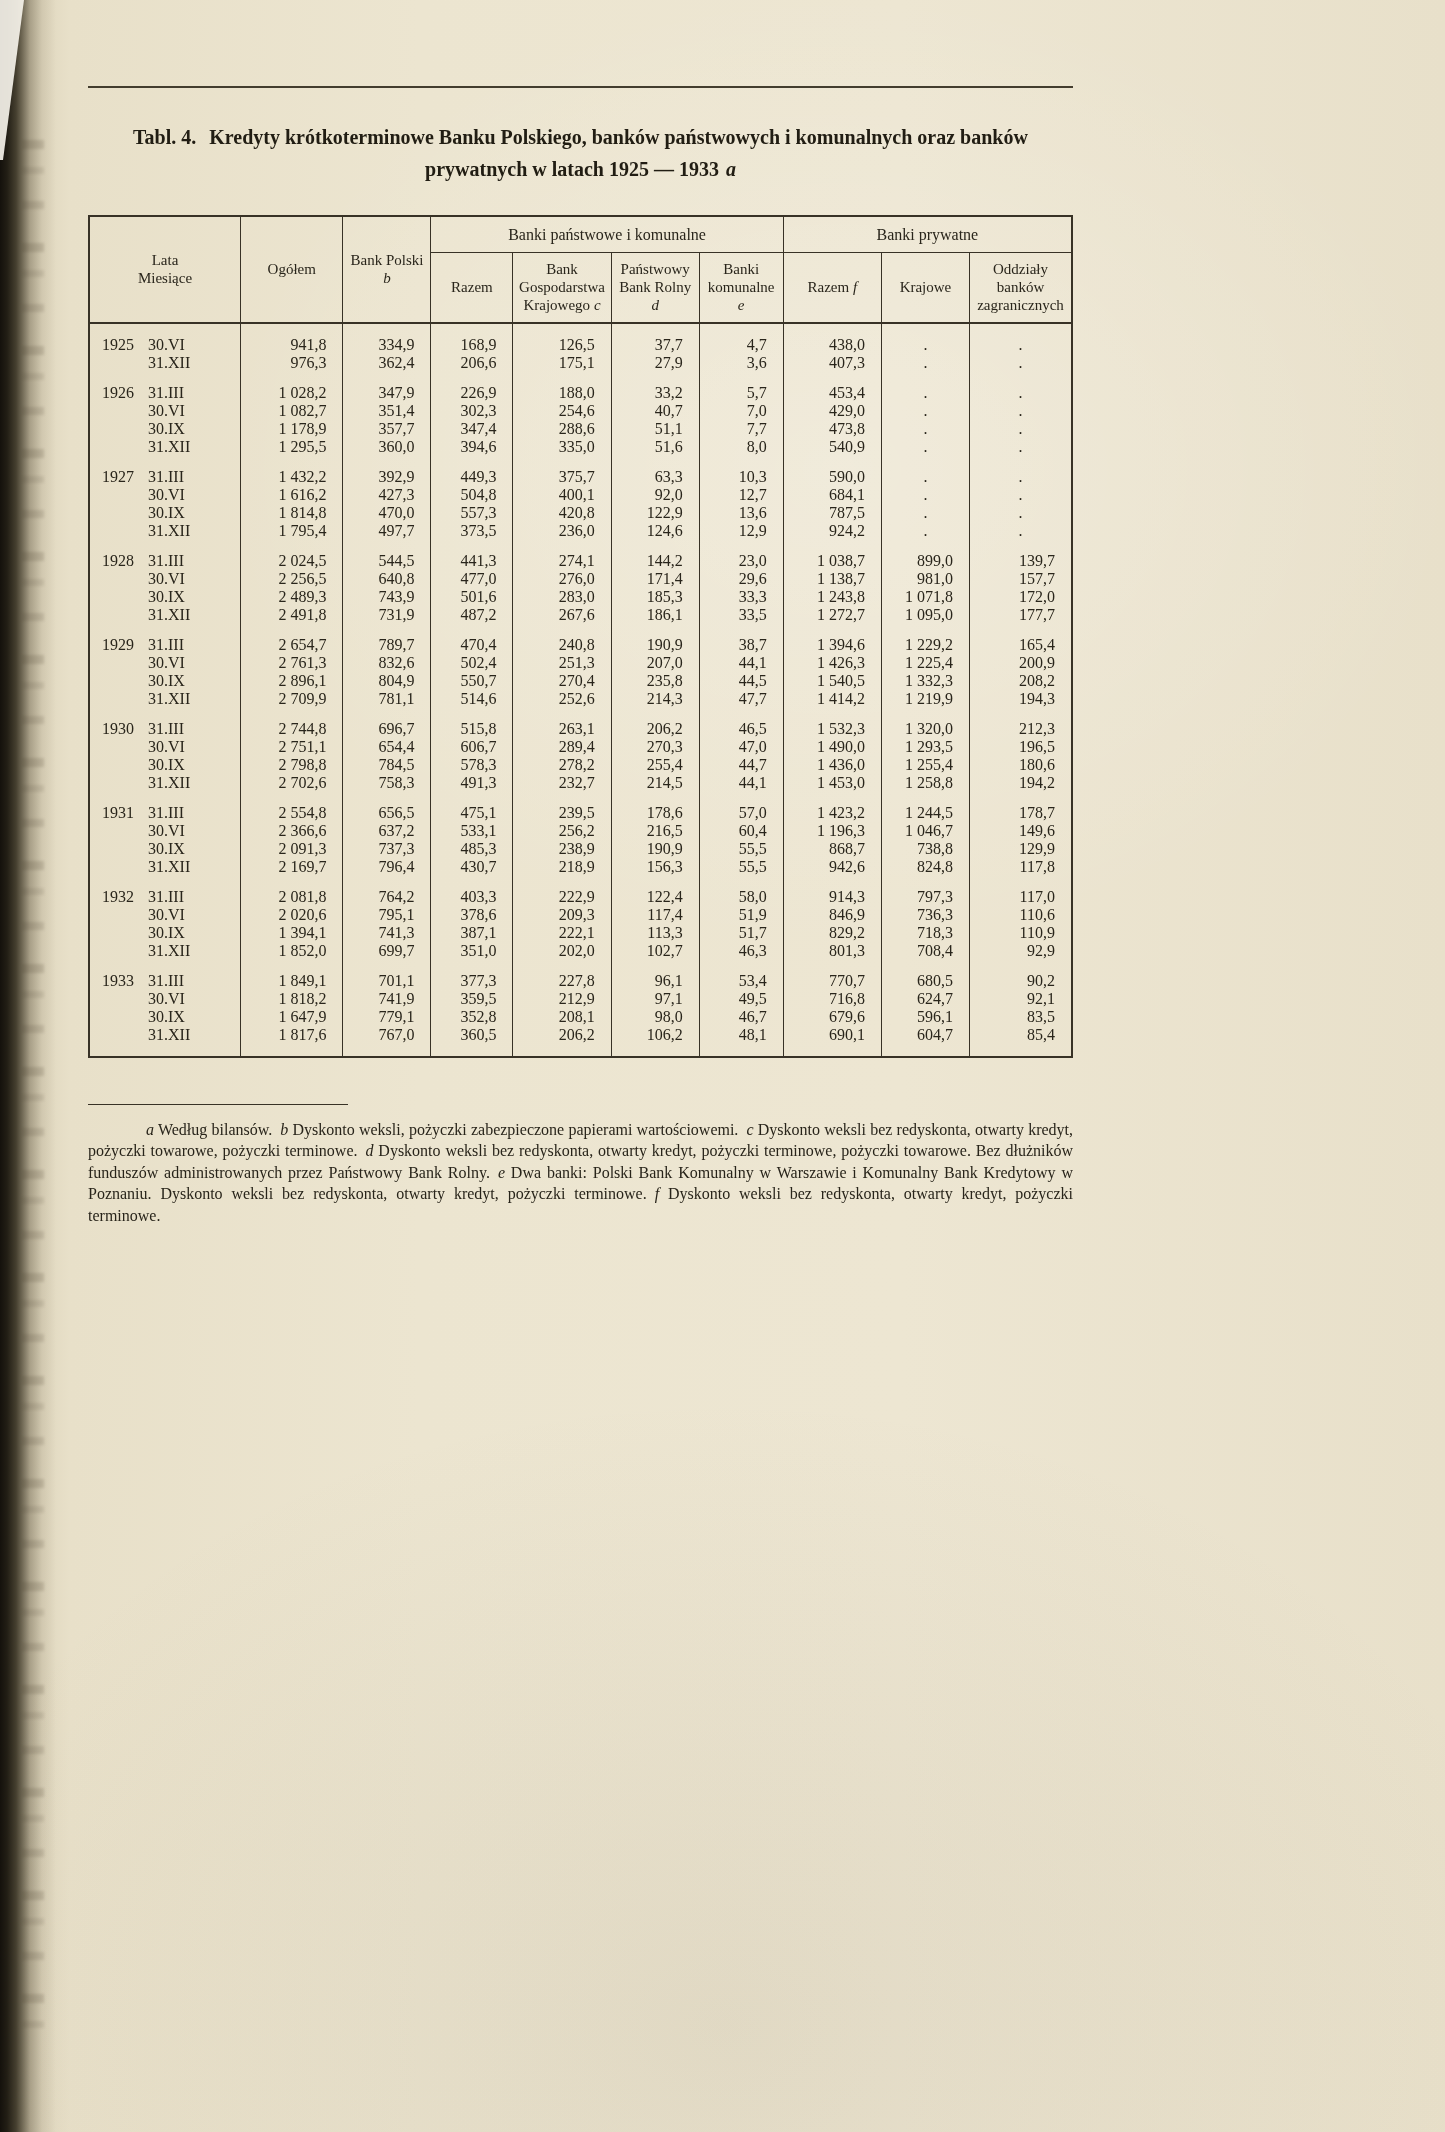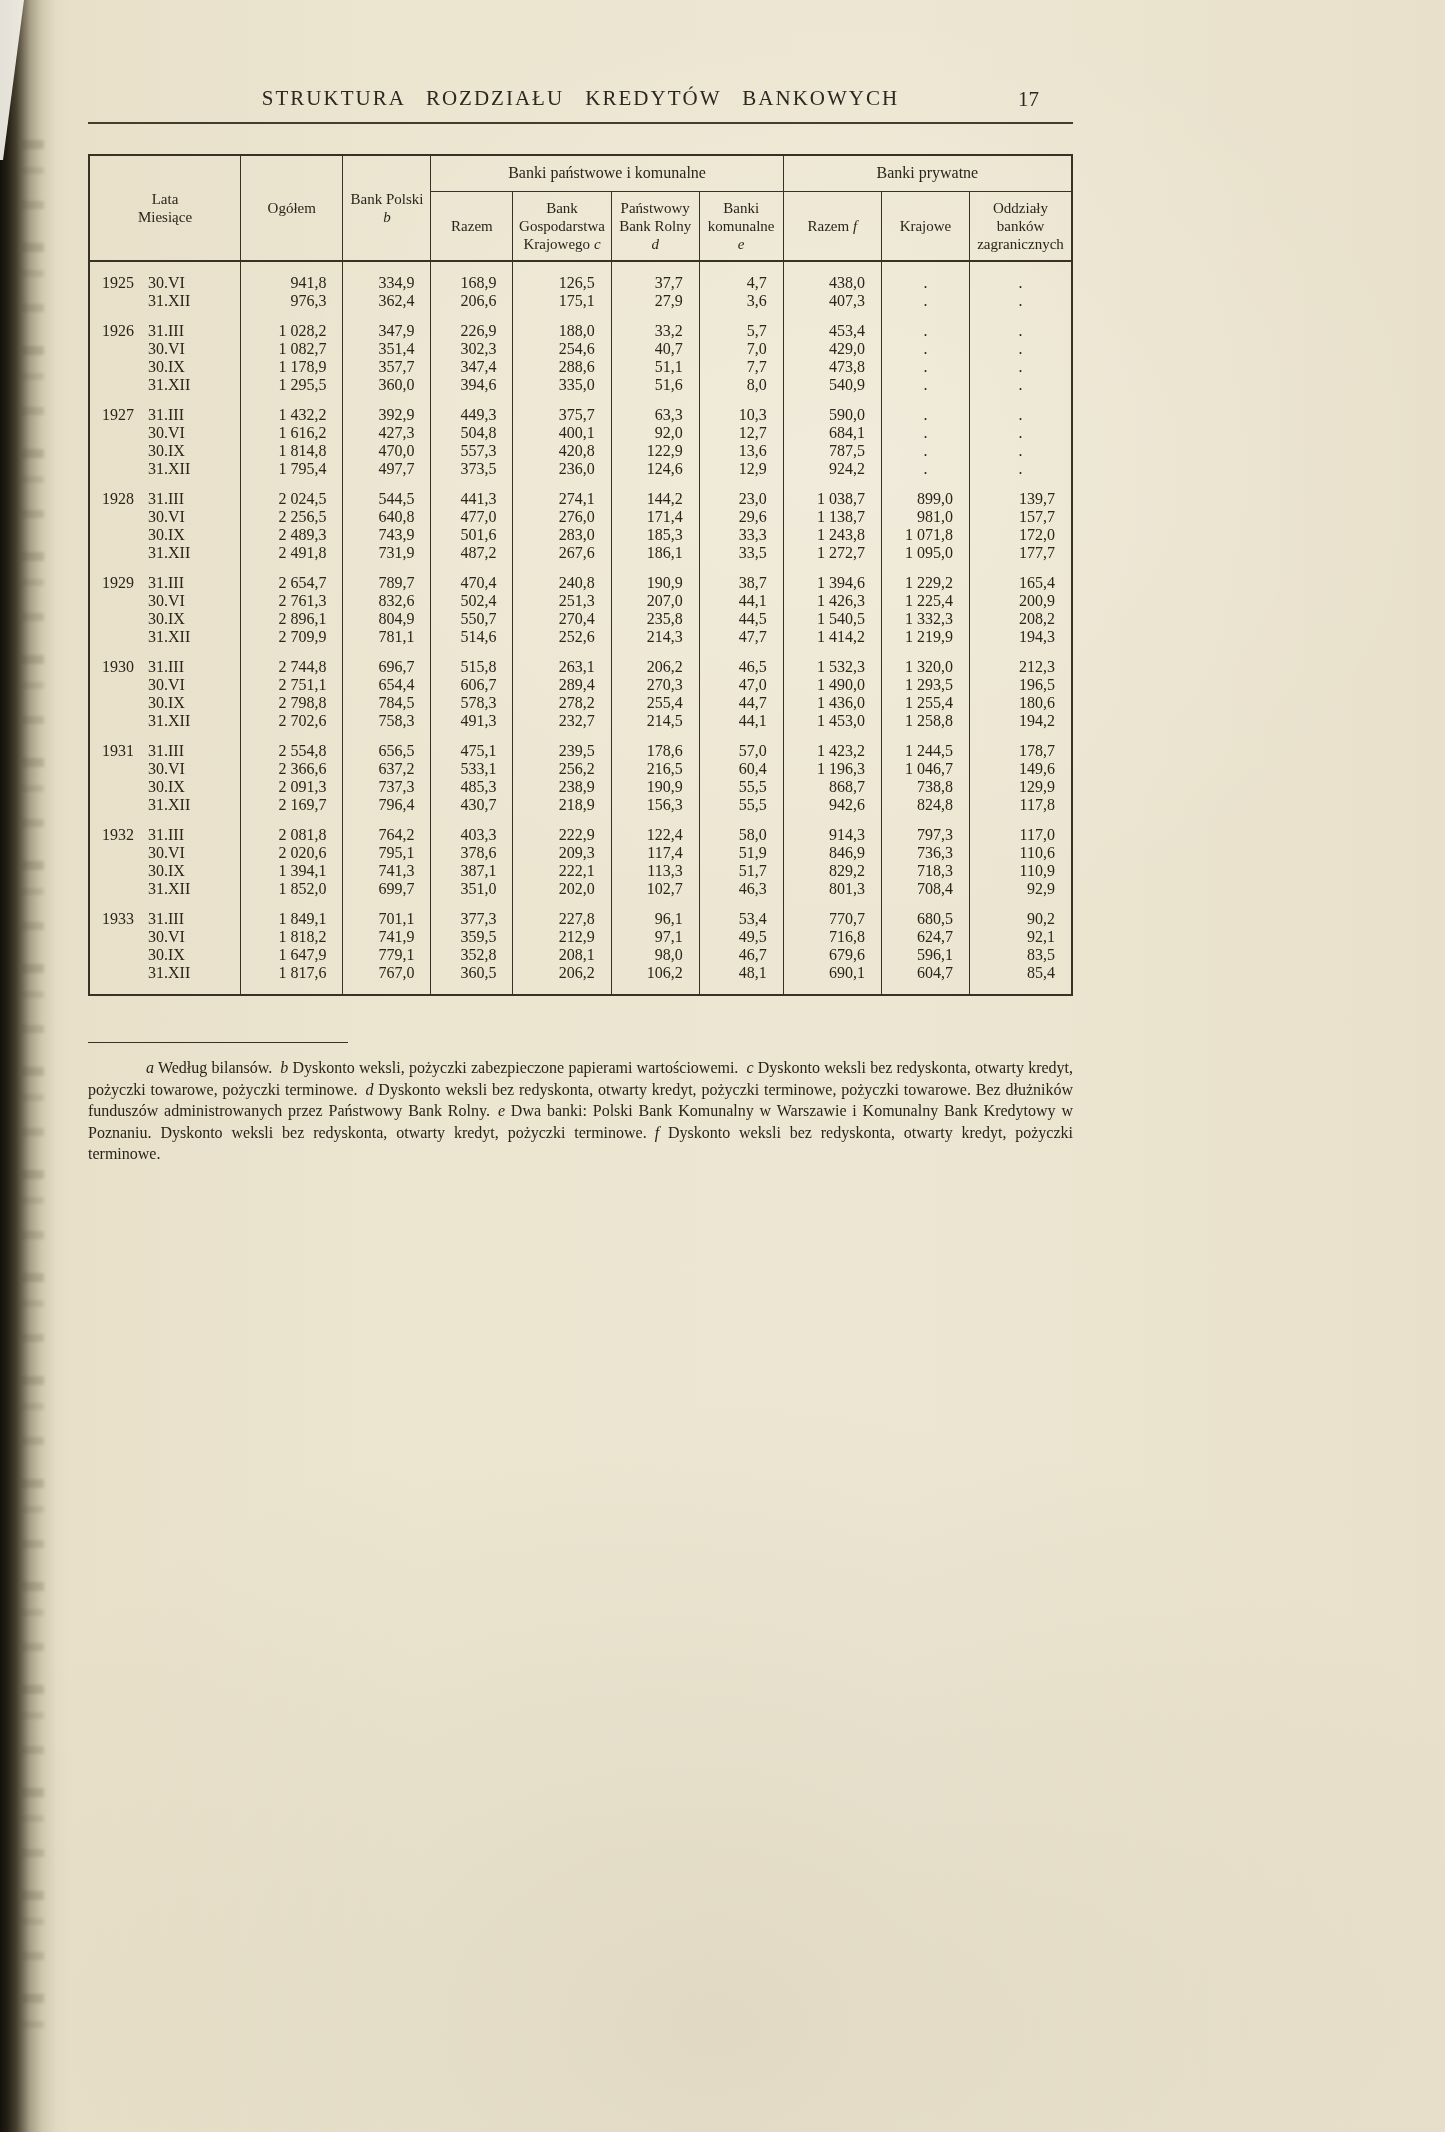--- a/index.html
+++ b/index.html
@@ -106,26 +106,27 @@
 </head>
 <body>
 
 <div class="page">
   <div class="spine"></div>
   <div class="bleed"></div>
   <div class="corner-sliver"></div>
 
   <div class="content">
 
-    <div class="running-header">
-      <span>STRUKTURA ROZDZIAŁU KREDYTÓW BANKOWYCH</span>
-      <span class="page-number">17</span>
-    </div>
     <hr class="header-rule">
 
+    <p class="table-caption">
+      <span class="caption-prefix">Tabl. 4.</span>
+      <span>Kredyty krótkoterminowe Banku Polskiego, banków państwowych i komunalnych oraz banków prywatnych w latach 1925 — 1933</span>
+      <i class="caption-note">a</i>
+    </p>
 
     <table class="credit">
       <colgroup>
         <col style="width:148px">
           <col style="width:100px">
           <col style="width:86px">
         <col style="width:80px">
           <col style="width:96px">
           <col style="width:86px">
           <col style="width:82px">

